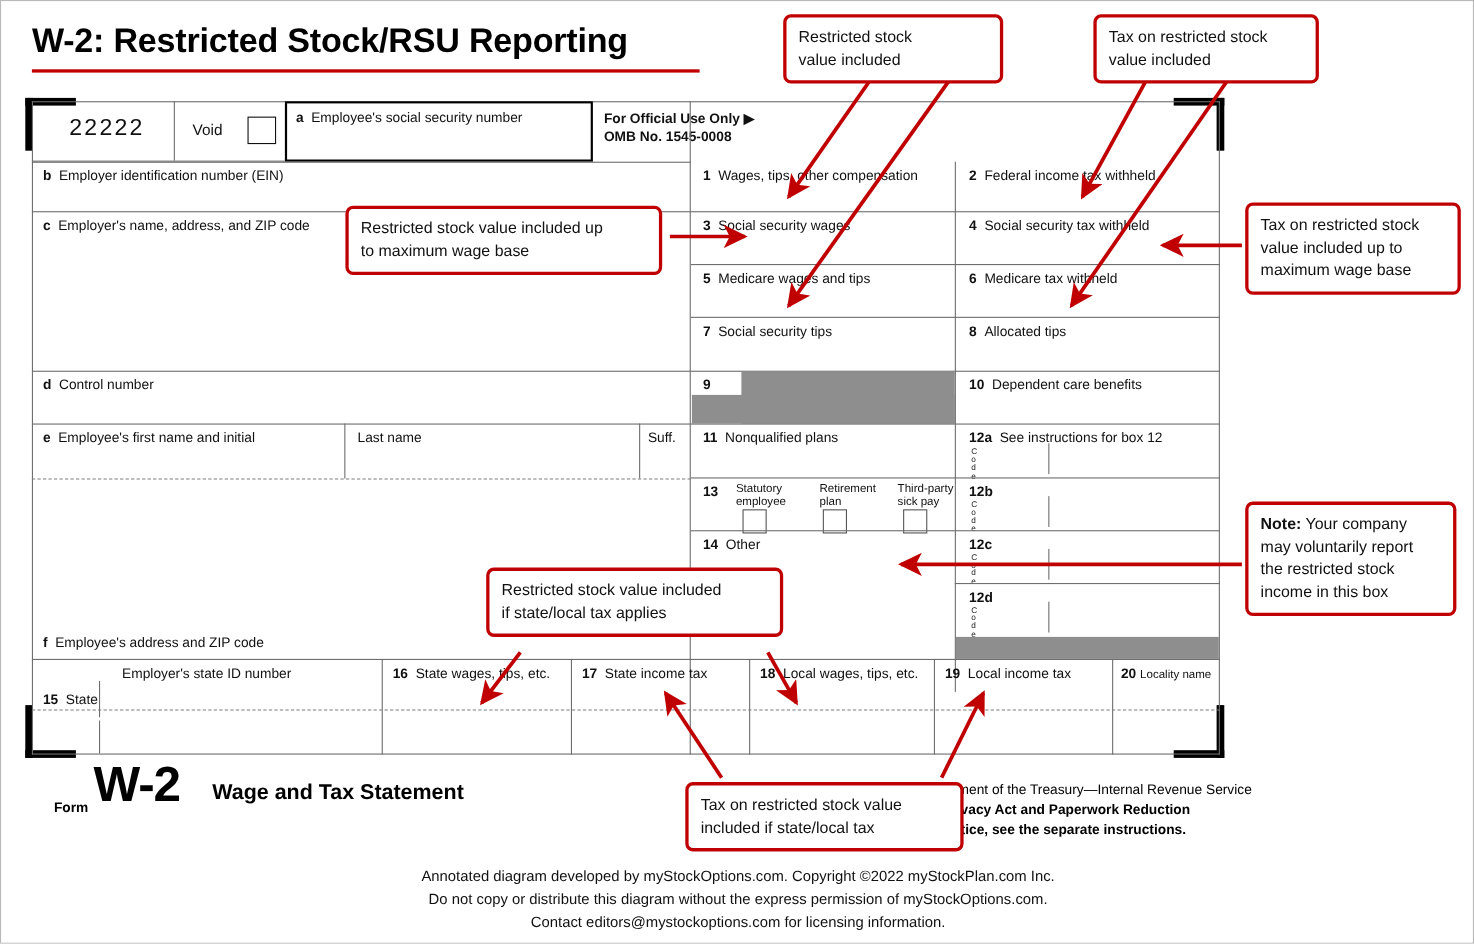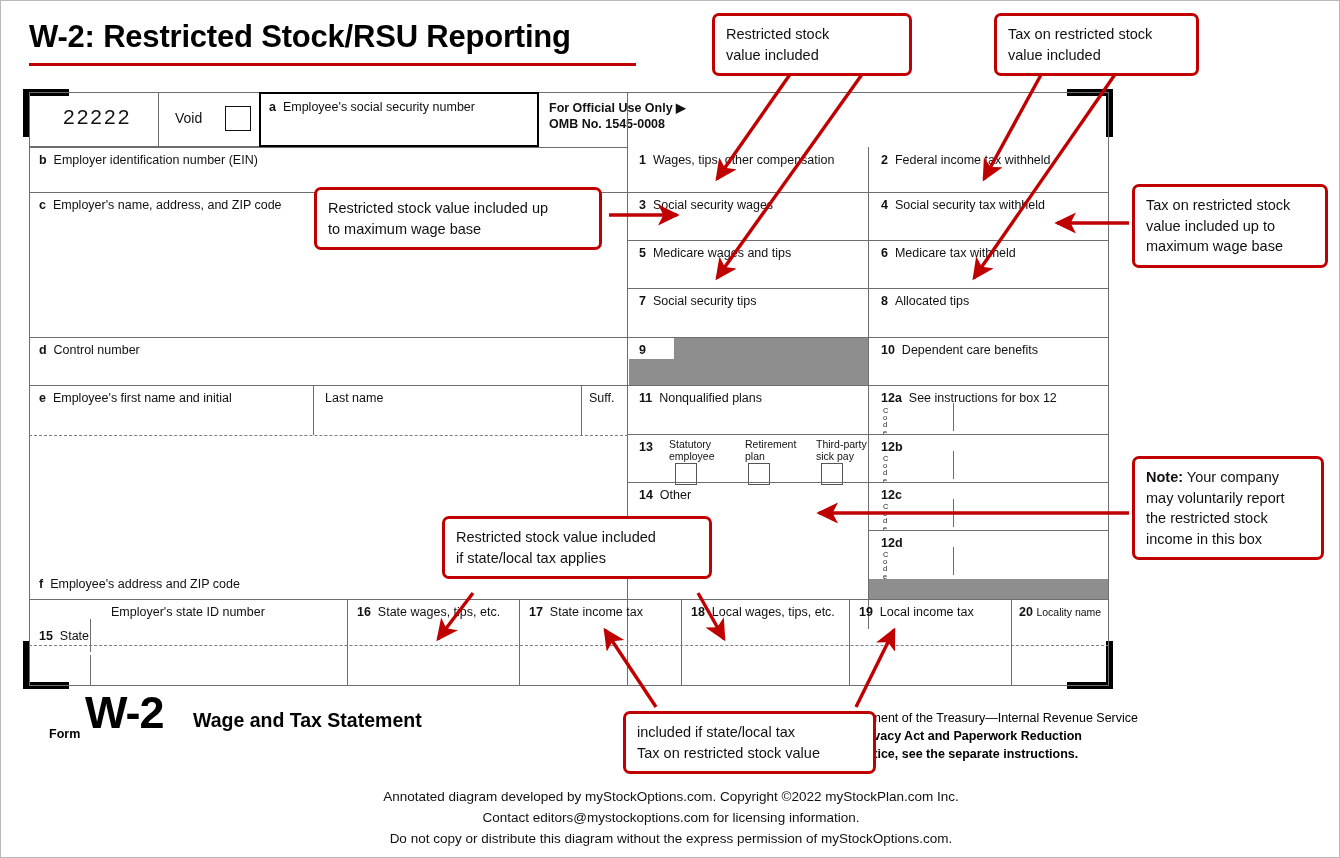--- a/index.html
+++ b/index.html
@@ -454,23 +454,23 @@
   </div>
 
   <div class="callout" style="left:1131px;top:455px;width:192px;">
     <div><b>Note:</b><span> Your company</span></div>
     <div>may voluntarily report</div>
     <div>the restricted stock</div>
     <div>income in this box</div>
   </div>
 
   <div class="callout" style="left:622px;top:710px;width:253px;">
+    <div>Tax on restricted stock value</div>
     <div>included if state/local tax</div>
-    <div>Tax on restricted stock value</div>
   </div>
 
   <div id="footer">
     <div>Annotated diagram developed by myStockOptions.com. Copyright ©2022 myStockPlan.com Inc.</div>
+    <div>Do not copy or distribute this diagram without the express permission of myStockOptions.com.</div>
     <div>Contact editors@mystockoptions.com for licensing information.</div>
-    <div>Do not copy or distribute this diagram without the express permission of myStockOptions.com.</div>
   </div>
 
 </div>
 
 </body></html>

